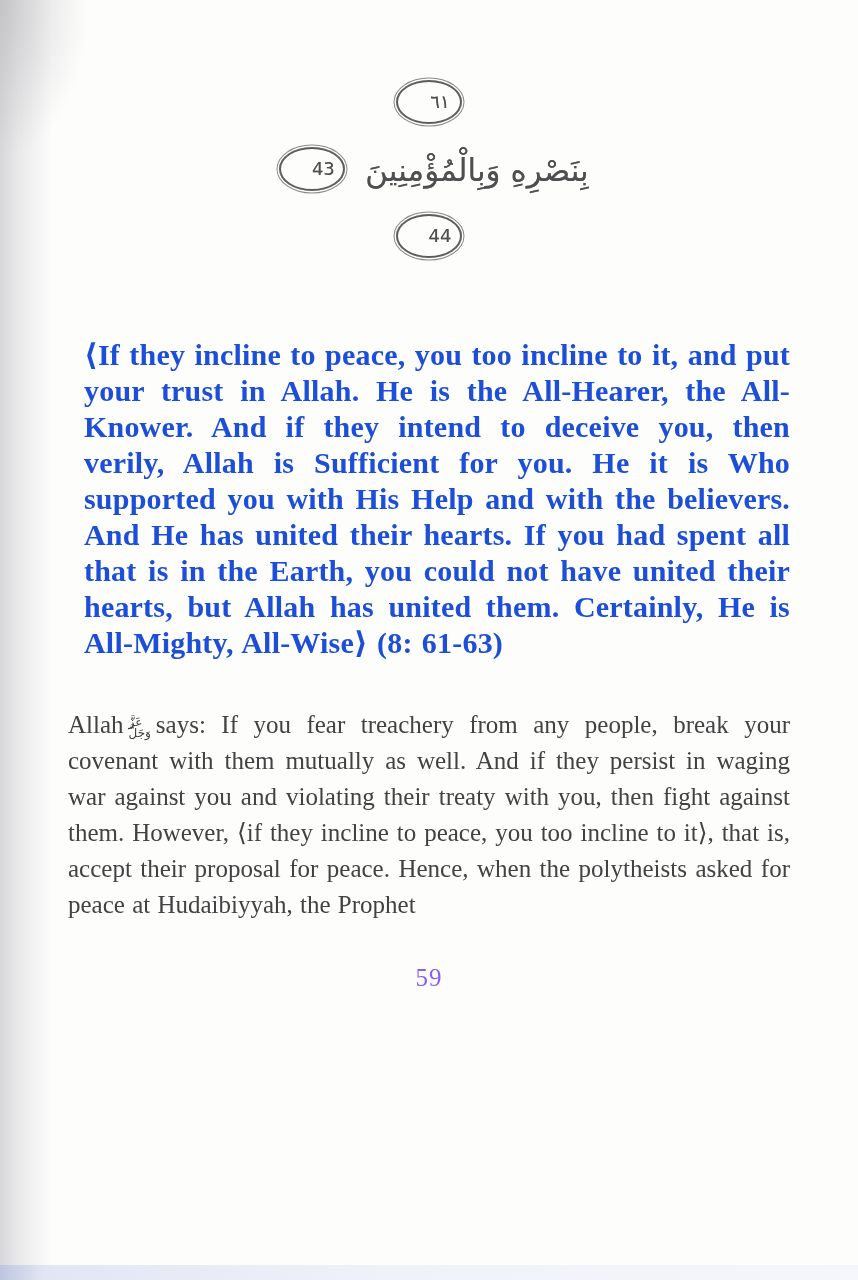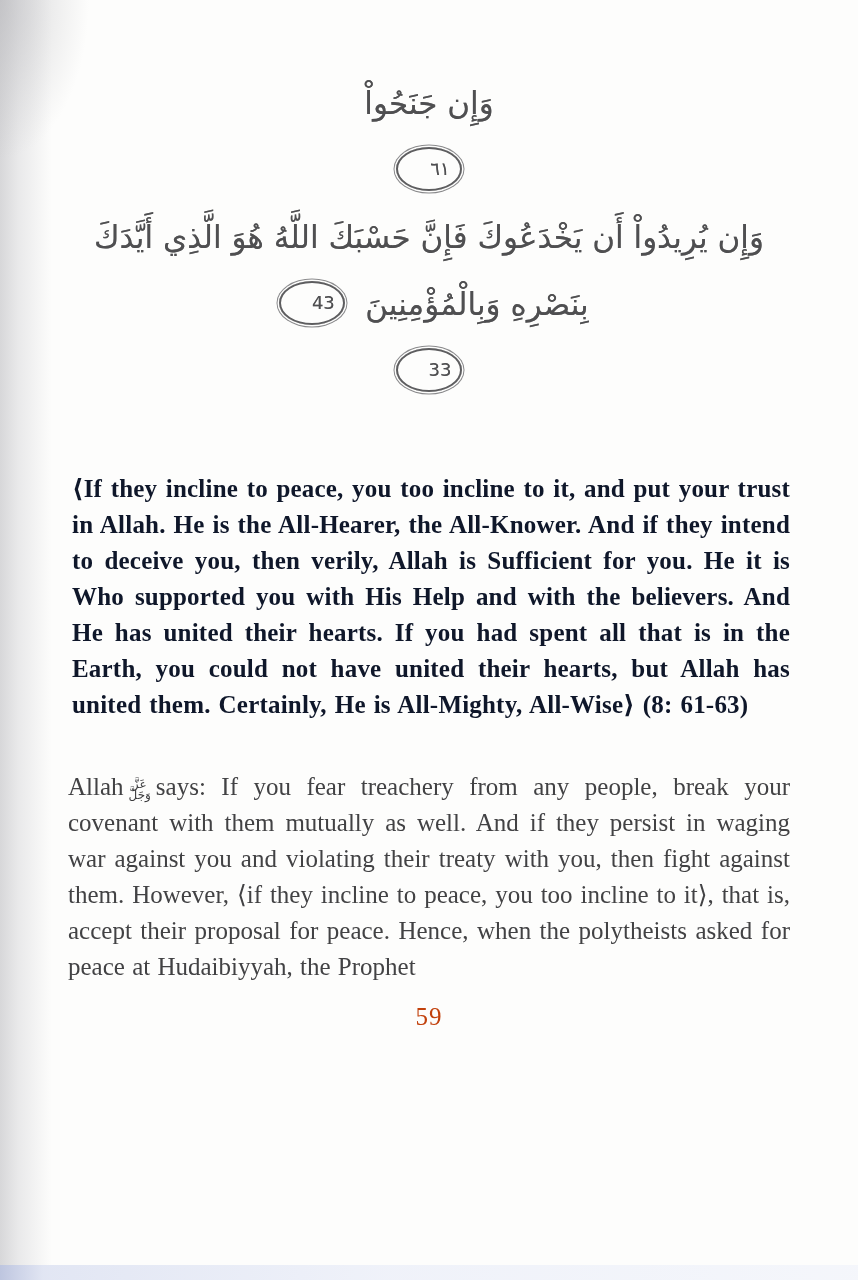--- a/index.html
+++ b/index.html
@@ -68,25 +68,25 @@
     line-height: 1;
     margin: 0 10px;
     vertical-align: middle;
     position: relative;
     top: -4px;
     color: #4f4f51;
     padding-left: 22px;
   }
   
   .translation {
-    margin: 66px 0 0 4px;
-    font-size: 25px;
+    margin: 66px 0 0 16px;
+    font-size: 30px;
     line-height: 36px;
     font-weight: 700;
-    color: #0f172a;
+    color: #1d4ed8;
     text-align: justify;
     letter-spacing: 0.2px;
     word-spacing: 1.5px;
   }
   
   .commentary {
     margin: 46px 0 0 0;
     font-size: 25px;
     line-height: 36px;
     font-weight: 400;
@@ -94,65 +94,58 @@
     text-align: justify;
     word-spacing: 1px;
   }
   .commentary .inline-quote { font-weight: 400; }
   
   .honorific {
     display: inline-block;
     font-family: "DejaVu Sans", sans-serif;
     font-size: 12px;
     line-height: 11px;
-    text-align: center;
     vertical-align: -4px;
     margin: 0 5px;
     color: #3a3a3c;
   }
   .honorific span { display: block; }
   
   .page-number {
-    margin-top: 18px;
+    margin-top: 41px;
     text-align: center;
     font-size: 25px;
-    color: #c2410c;
+    color: #8b5cf6;
     letter-spacing: 1px;
   }
 </style>
 </head>
 <body>
 
 <div class="page">
   <div class="gutter"></div>
   <div class="gutter-top"></div>
 
   <div class="content">
 
     <div class="quran-block" dir="rtl">
       <div class="q-line">
-        <span>وَإِن جَنَحُواْ</span>
-      </div>
-      <div class="q-line">
         <span class="medallion">
             <span>٦١</span>
           </span>
-      </div>
-      <div class="q-line">
-        <span>وَإِن يُرِيدُواْ أَن يَخْدَعُوكَ فَإِنَّ حَسْبَكَ اللَّهُ هُوَ الَّذِي أَيَّدَكَ</span>
       </div>
       <div class="q-line">
         <span>بِنَصْرِهِ وَبِالْمُؤْمِنِينَ</span>
         <span class="medallion">
             <span>43</span>
           </span>
       </div>
       <div class="q-line">
         <span class="medallion">
-            <span>33</span>
+            <span>44</span>
           </span>
       </div>
     </div>
 
     <p class="translation">⟨If they incline to peace, you too incline to it, and put your trust in Allah. He is the All-Hearer, the All-Knower. And if they intend to deceive you, then verily, Allah is Sufficient for you. He it is Who supported you with His Help and with the believers. And He has united their hearts. If you had spent all that is in the Earth, you could not have united their hearts, but Allah has united them. Certainly, He is All-Mighty, All-Wise⟩ (8: 61-63)</p>
 
     <p class="commentary"><span>Allah</span><span class="honorific"><span>عَزَّ</span><span>وَجَلَّ</span></span><span>says: If you fear treachery from any people, break your covenant with them mutually as well. And if they persist in waging war against you and violating their treaty with you, then fight against them. However, </span><b class="inline-quote">⟨if they incline to peace, you too incline to it⟩</b><span>, that is, accept their proposal for peace. Hence, when the polytheists asked for peace at Hudaibiyyah, the Prophet</span></p>
 
     <div class="page-number">59</div>
   </div>

